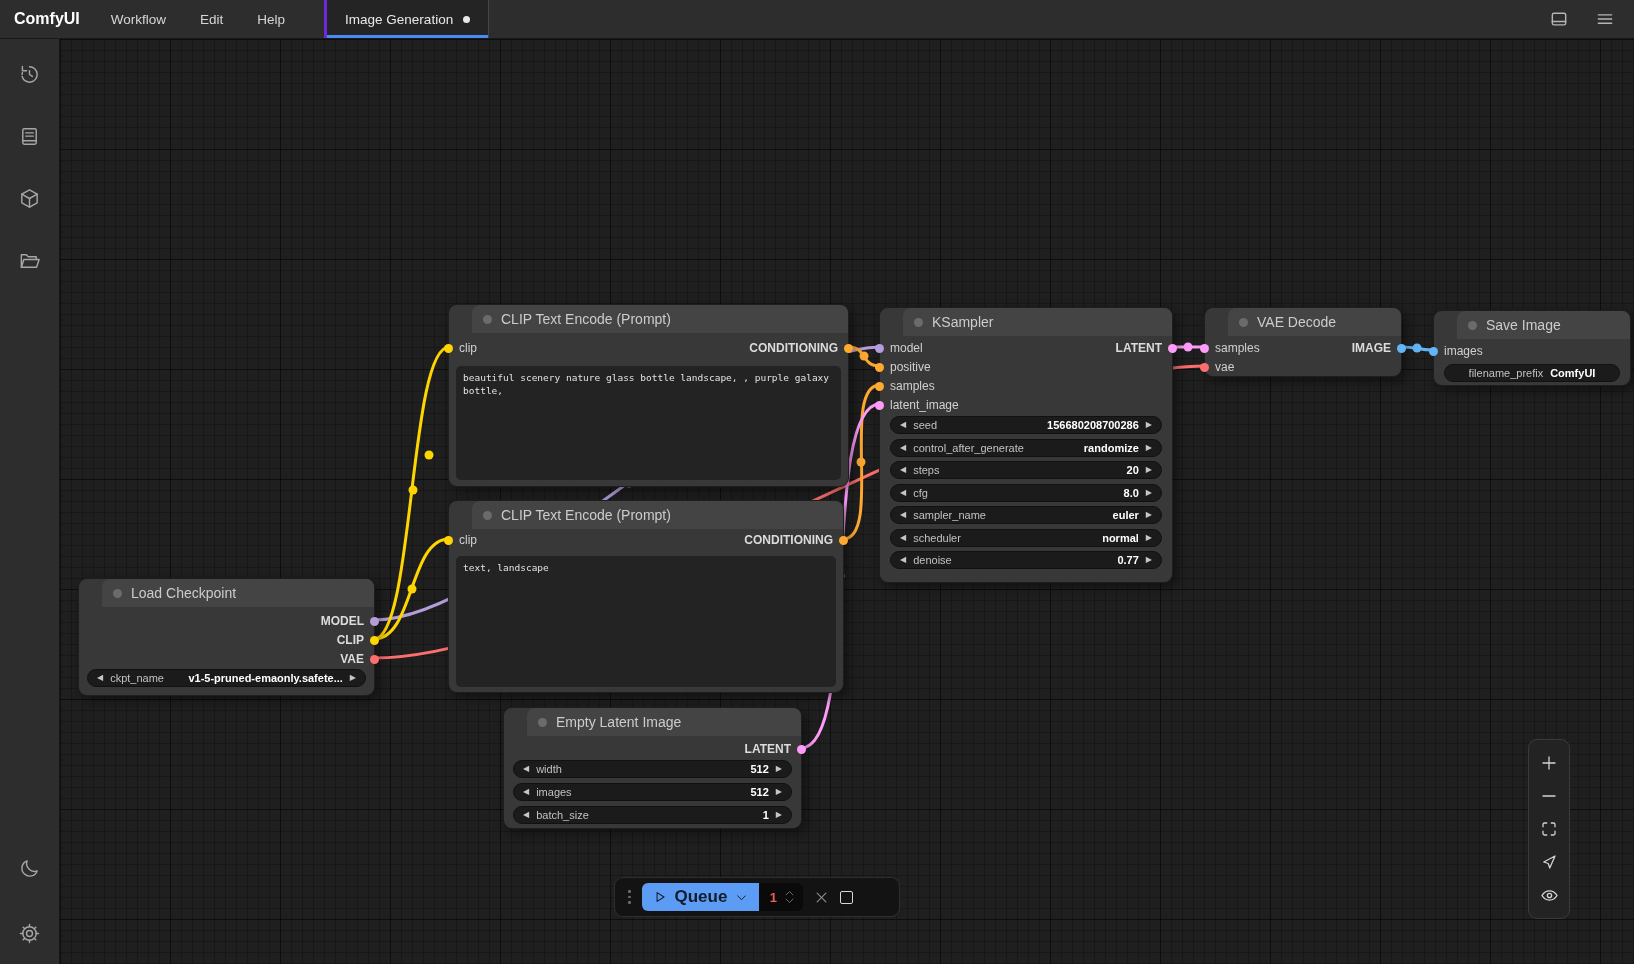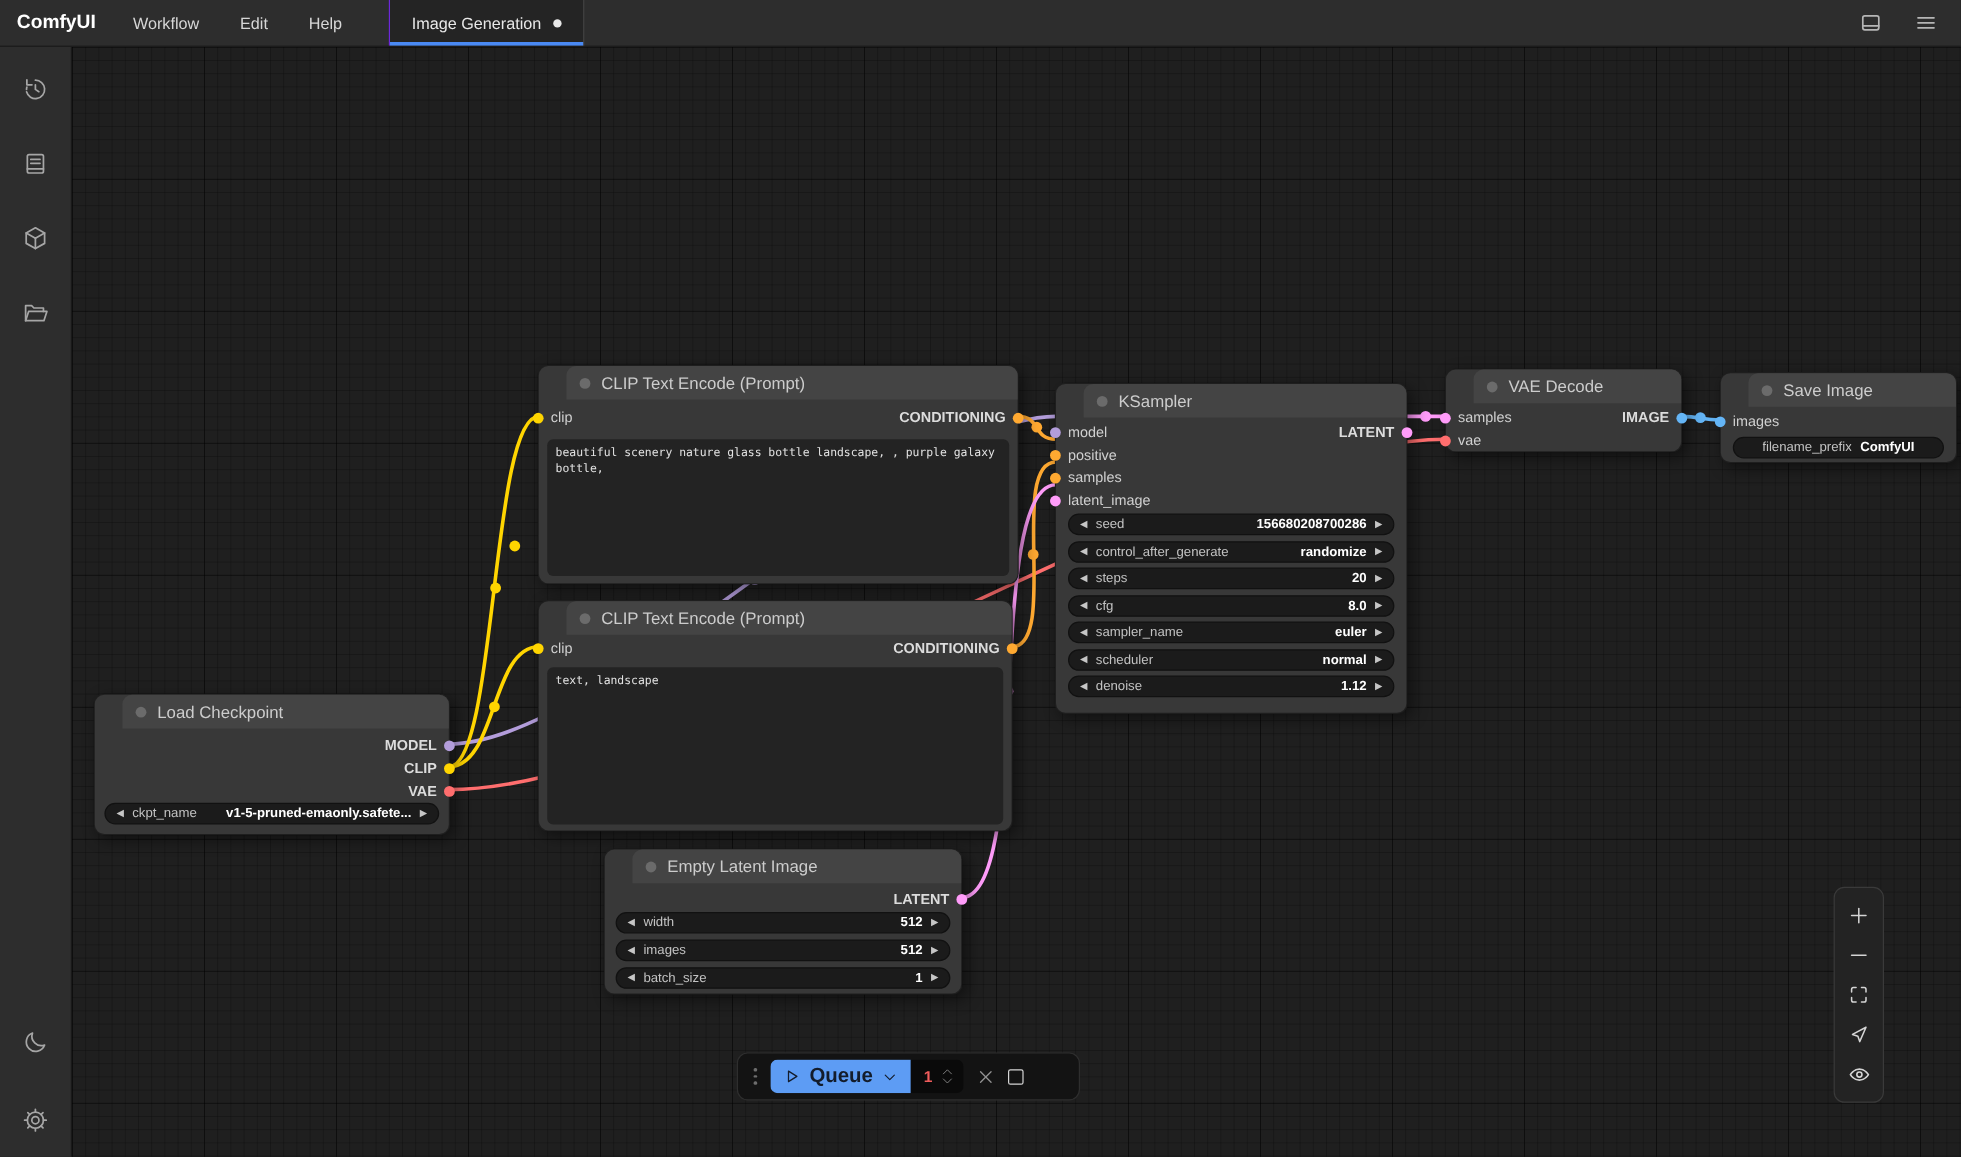--- a/index.html
+++ b/index.html
@@ -8,21 +8,21 @@
 
   
   .menubar { position:absolute; left:0; top:0; width:1634px; height:39px;
              background:#2d2d2d; border-bottom:1px solid #191919;
              display:flex; align-items:stretch; z-index:10; }
   .logo { color:#ffffff; font-weight:bold; font-size:16px; display:flex; align-items:center;
           padding:0 14px 0 14px; }
   .menu-item { color:#d6d6d6; font-size:13.5px; display:flex; align-items:center;
                padding:0 17px; cursor:pointer; }
   .wf-tab { position:relative; margin-left:22px; display:flex; align-items:center; gap:10px;
-            padding:0 18px; background:#242424; border-left:1px solid #6d28d9;
+            padding:0 18px; background:#242424; border-left:3px solid #6d28d9;
             border-right:1px solid #454545; color:#e8e8e8; font-size:13.5px; }
   .wf-tab .underline { position:absolute; left:0; right:0; bottom:0; height:3px; }
   .unsaved-dot { width:7px; height:7px; border-radius:50%; background:#e8e8e8; }
   .menubar-right { margin-left:auto; display:flex; align-items:center; gap:24px; padding-right:18px; }
   .bar-icon { width:22px; height:22px; display:flex; align-items:center; justify-content:center; cursor:pointer; }
   .bar-icon svg { stroke:#b5b5b5; fill:none; stroke-width:1.7; stroke-linecap:round; stroke-linejoin:round; }
 
   
   .sidebar { position:absolute; left:0; top:39px; width:60px; height:925px;
              background:#2d2d2d; border-right:1px solid #191919;
@@ -258,21 +258,21 @@
       <span class="pin clip"></span>
       <span>clip</span>
     </div>
     <div class="slot out" style="top:31px">
       <span class="pin cond"></span>
       <span>CONDITIONING</span>
     </div>
     <div class="textbox" style="top:55px;left:7px;right:7px;bottom:5px">text, landscape</div>
   </div>
 
-  <div class="node" style="left:819px;top:280px;width:294px;height:276px">
+  <div class="node" style="left:819px;top:268px;width:294px;height:276px">
     <div class="node-title">
       <span class="status-dot"></span>
       <span>KSampler</span>
     </div>
     <div class="slot in" style="top:32px">
       <span class="pin model"></span>
       <span>model</span>
     </div>
     <div class="slot in" style="top:51px">
       <span class="pin cond"></span>
@@ -322,21 +322,21 @@
     </div>
     <div class="widget" style="top:221px;left:10px;right:10px">
       <span class="arrow">◀</span>
       <span class="wlabel">scheduler</span>
       <span class="wvalue">normal</span>
       <span class="arrow">▶</span>
     </div>
     <div class="widget" style="top:243px;left:10px;right:10px">
       <span class="arrow">◀</span>
       <span class="wlabel">denoise</span>
-      <span class="wvalue">1.12</span>
+      <span class="wvalue">0.77</span>
       <span class="arrow">▶</span>
     </div>
   </div>
 
   <div class="node" style="left:1144px;top:268px;width:198px;height:70px">
     <div class="node-title">
       <span class="status-dot"></span>
       <span>VAE Decode</span>
     </div>
     <div class="slot in" style="top:32px">

